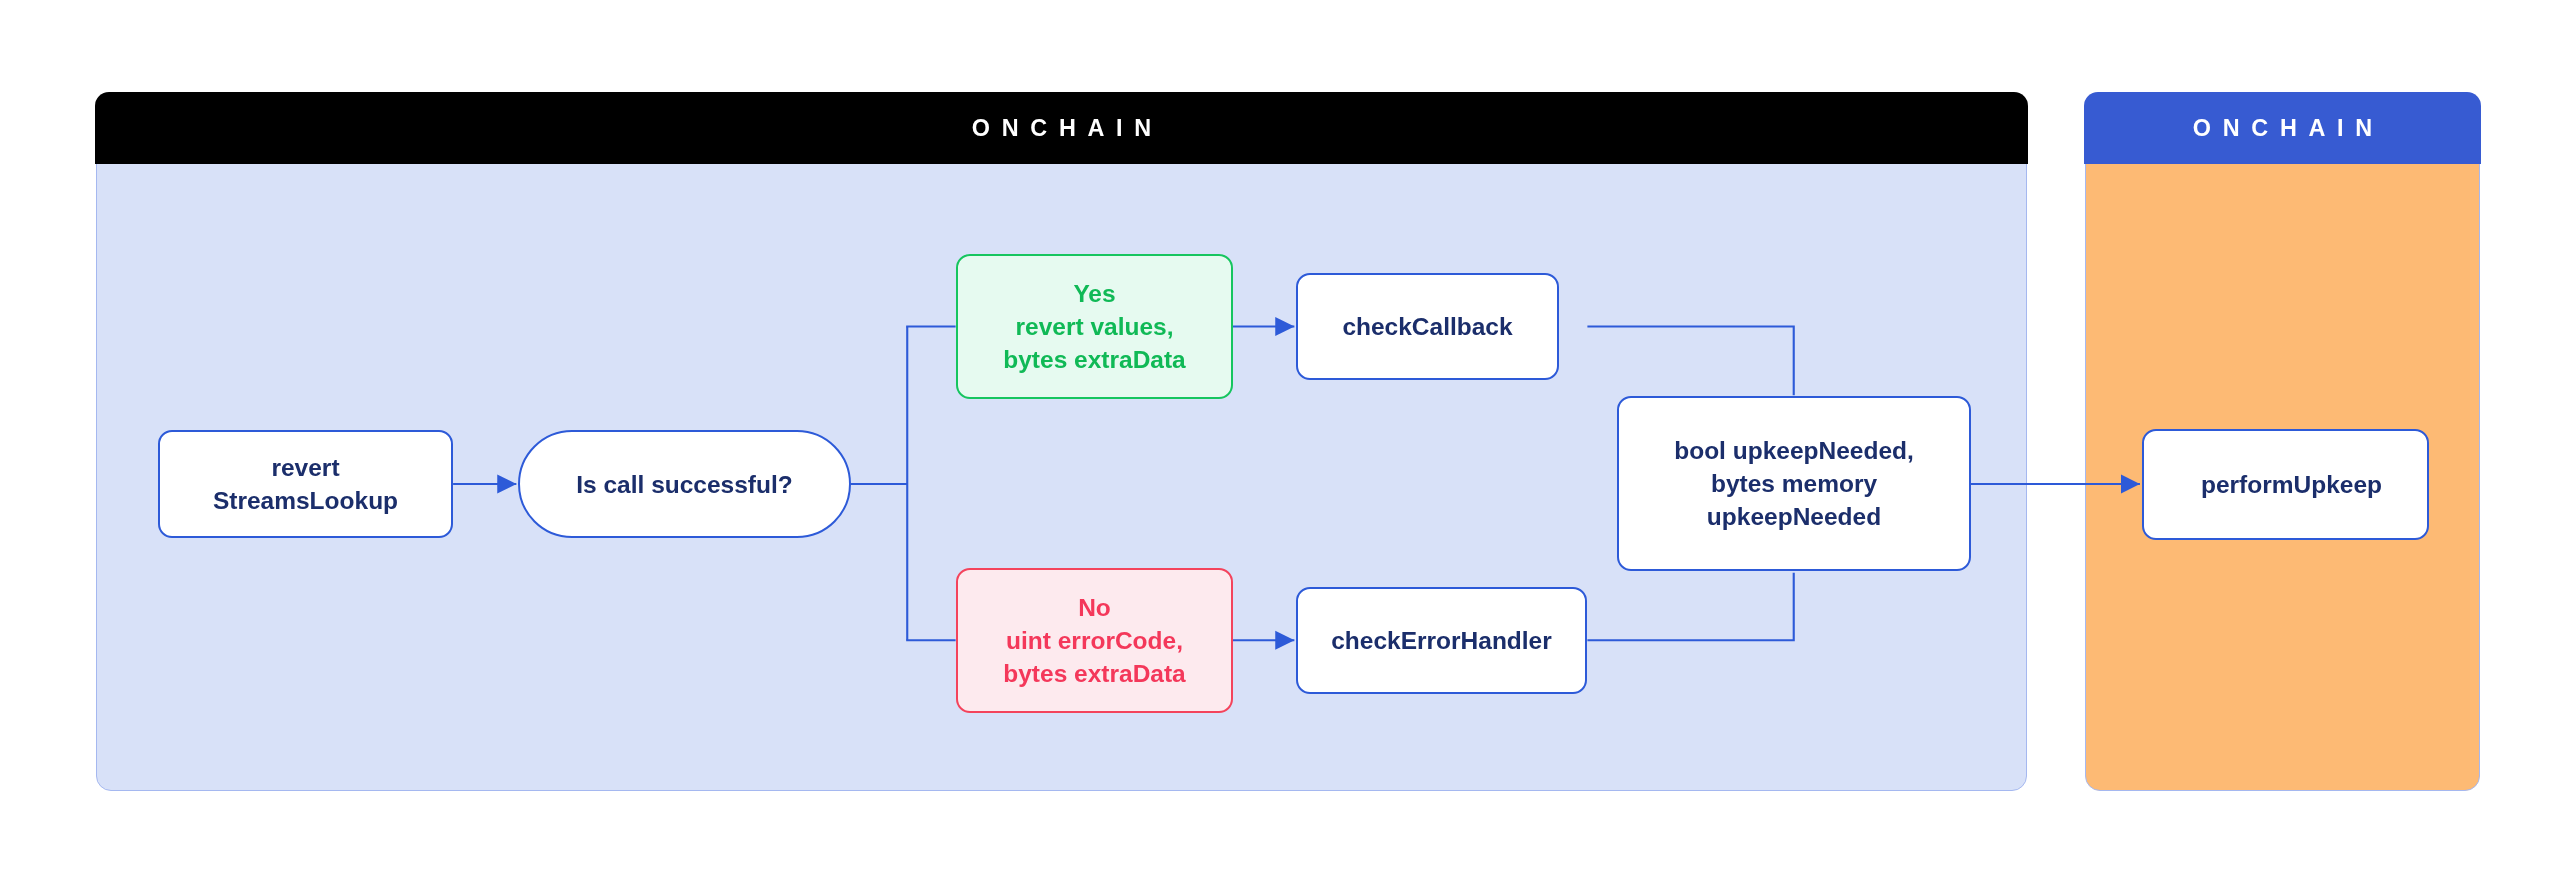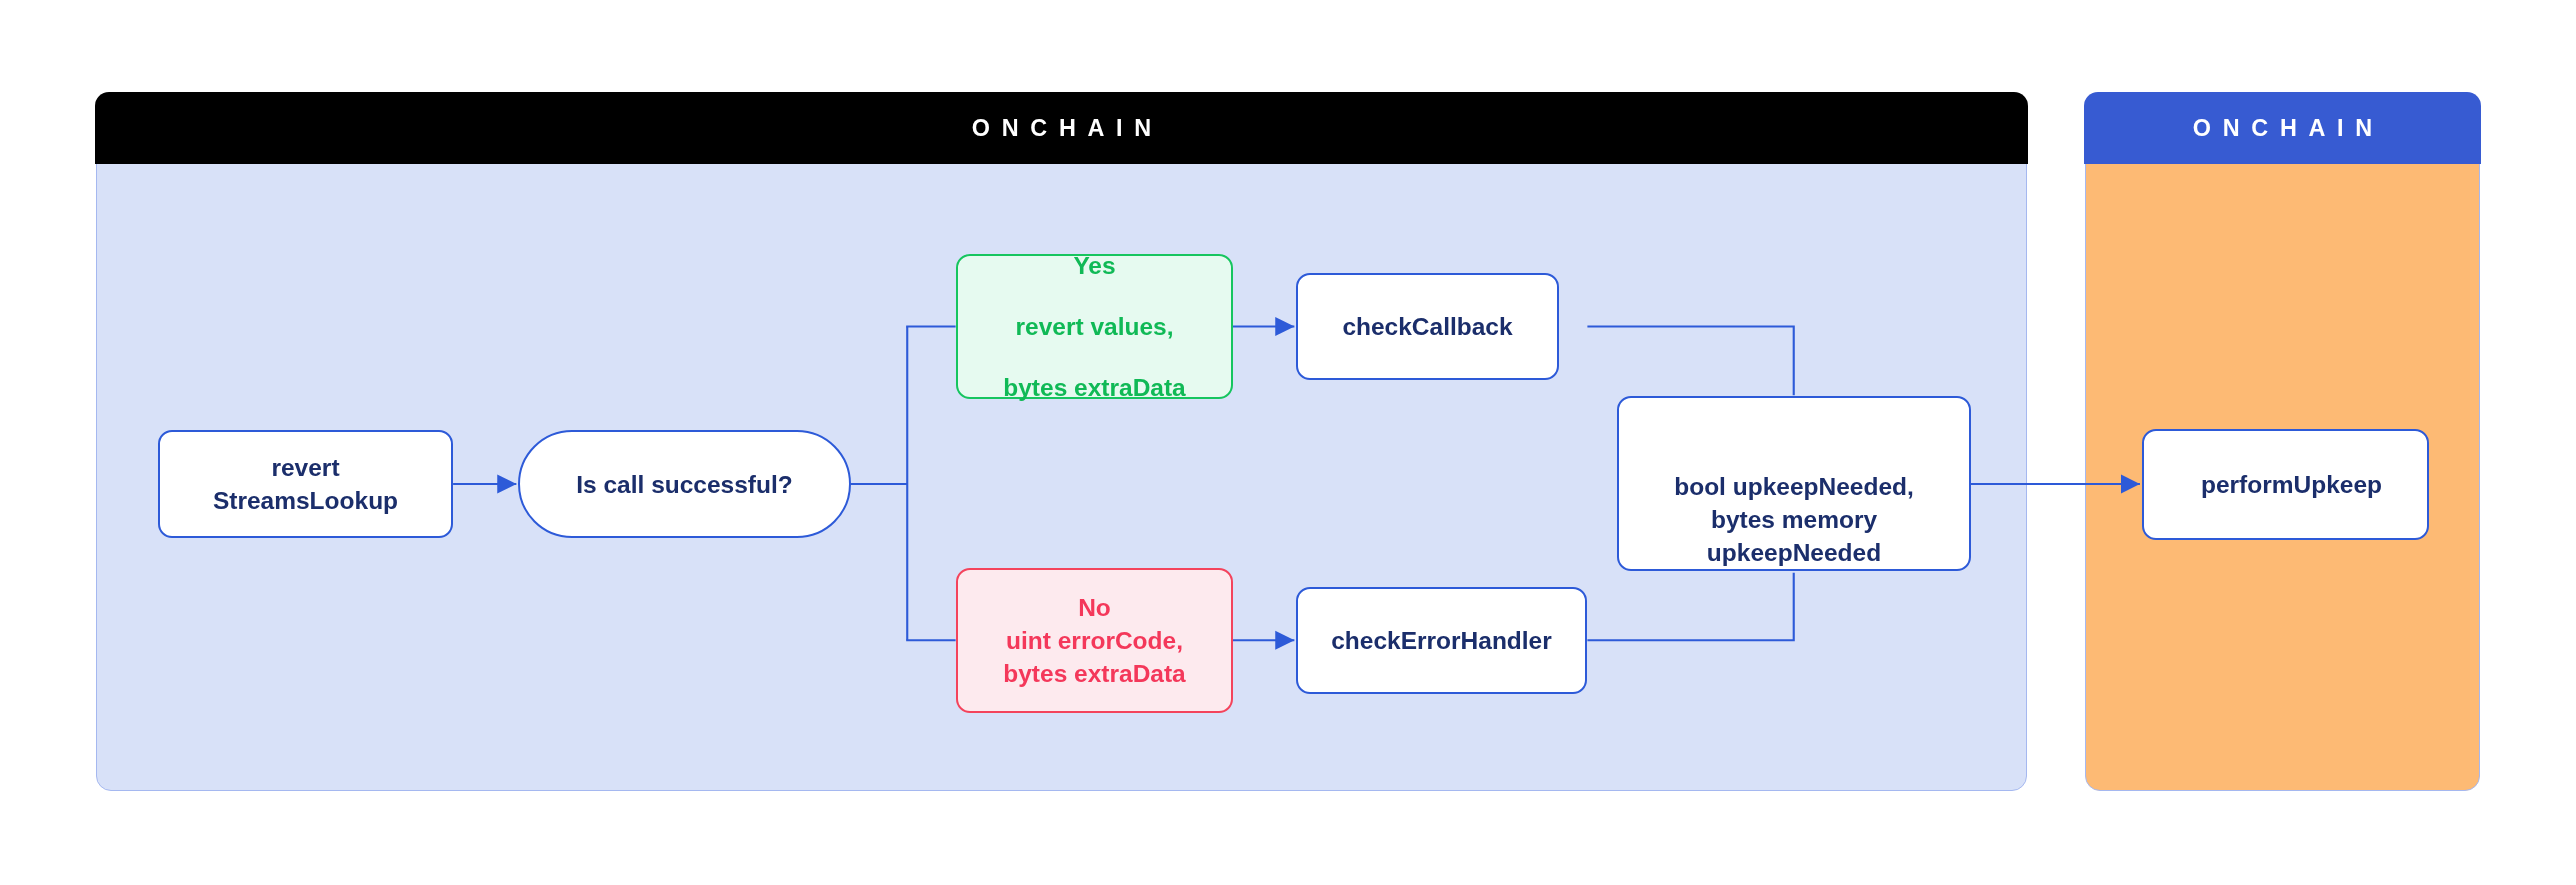--- a/index.html
+++ b/index.html
@@ -87,25 +87,25 @@
     color: #10b956;
   }
   .node.red {
     background: #fdeaee;
     border-color: #f4435c;
     color: #f4385a;
   }
 
   #node-revert          { left: 158px;  top: 430px;  width: 295px; height: 108px; }
   #node-question        { left: 518px;  top: 430px;  width: 333px; height: 108px; }
-  #node-yes             { left: 956px; top: 254px;  width: 277px; height: 145px; gap: 28px; }
+  #node-yes             { left: 956px; top: 254px;  width: 277px; height: 145px; }
   #node-no              { left: 956px; top: 568px; width: 277px; height: 145px; }
   #node-check-callback  { left: 1296px; top: 273px;  width: 263px; height: 107px; }
   #node-check-error     { left: 1296px; top: 587px; width: 291px; height: 107px; }
-  #node-result          { left: 1617px; top: 396px;  width: 354px; height: 175px; justify-content: flex-end; }
+  #node-result          { left: 1617px; top: 396px;  width: 354px; height: 175px; }
   #node-perform-upkeep  { left: 2142px; top: 429px;  width: 287px; height: 111px; padding-left: 12px; }
 </style>
 </head>
 <body>
 
 <div class="stage">
 
   <div class="container" id="offchain">
     <div class="header">
       <span class="header-label">ONCHAIN</span>

